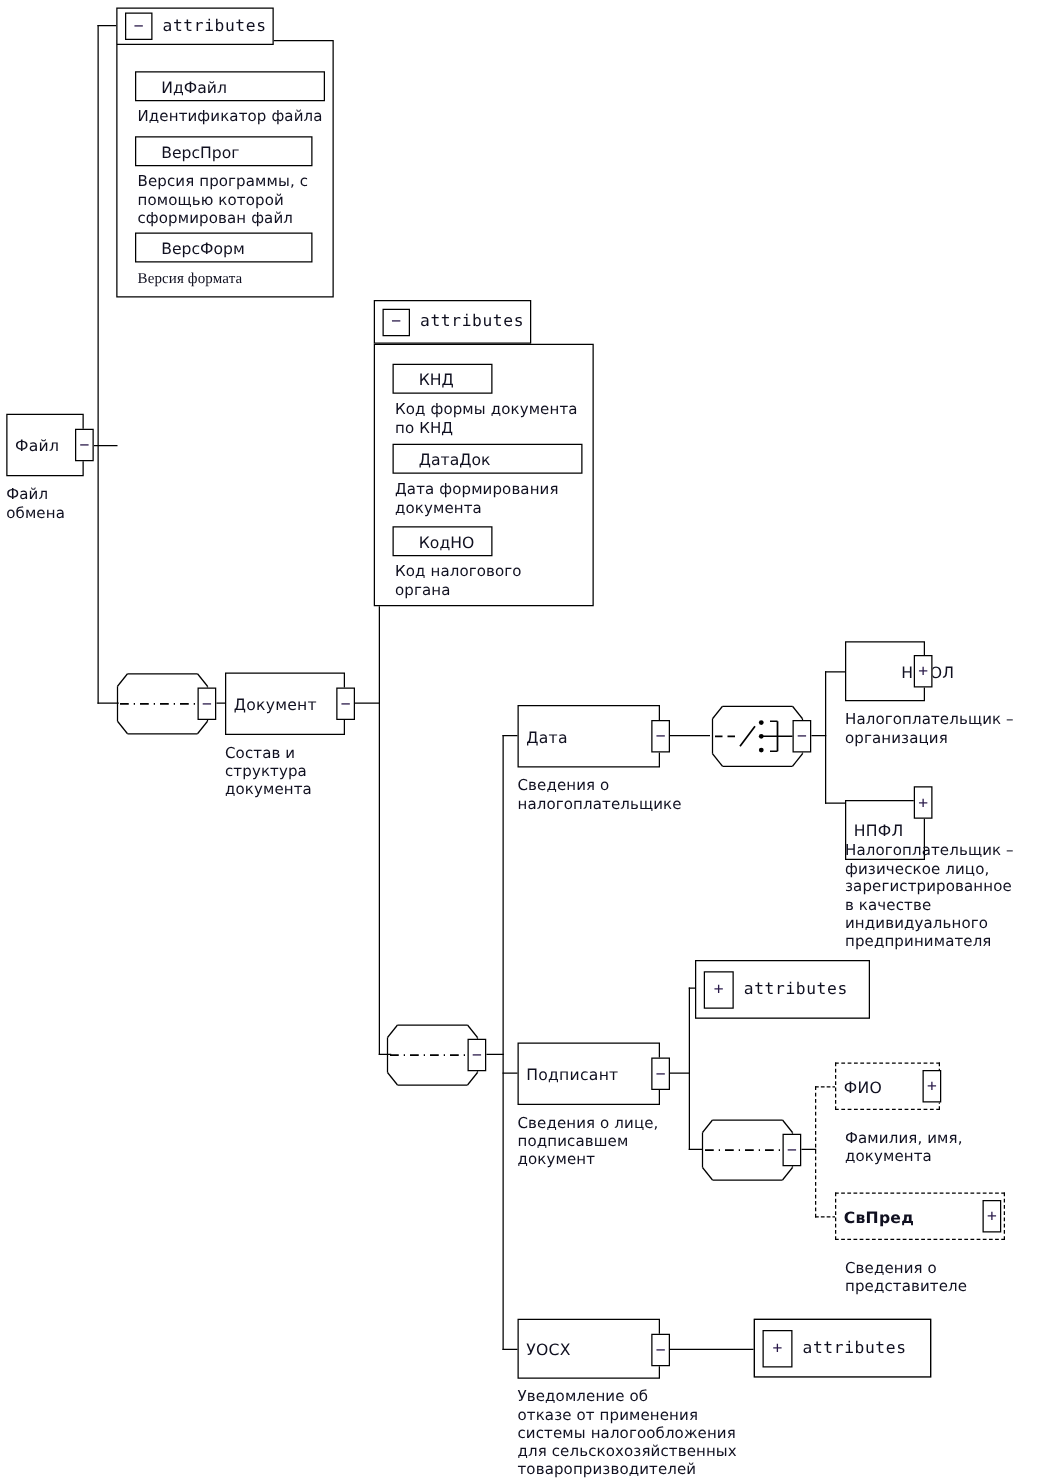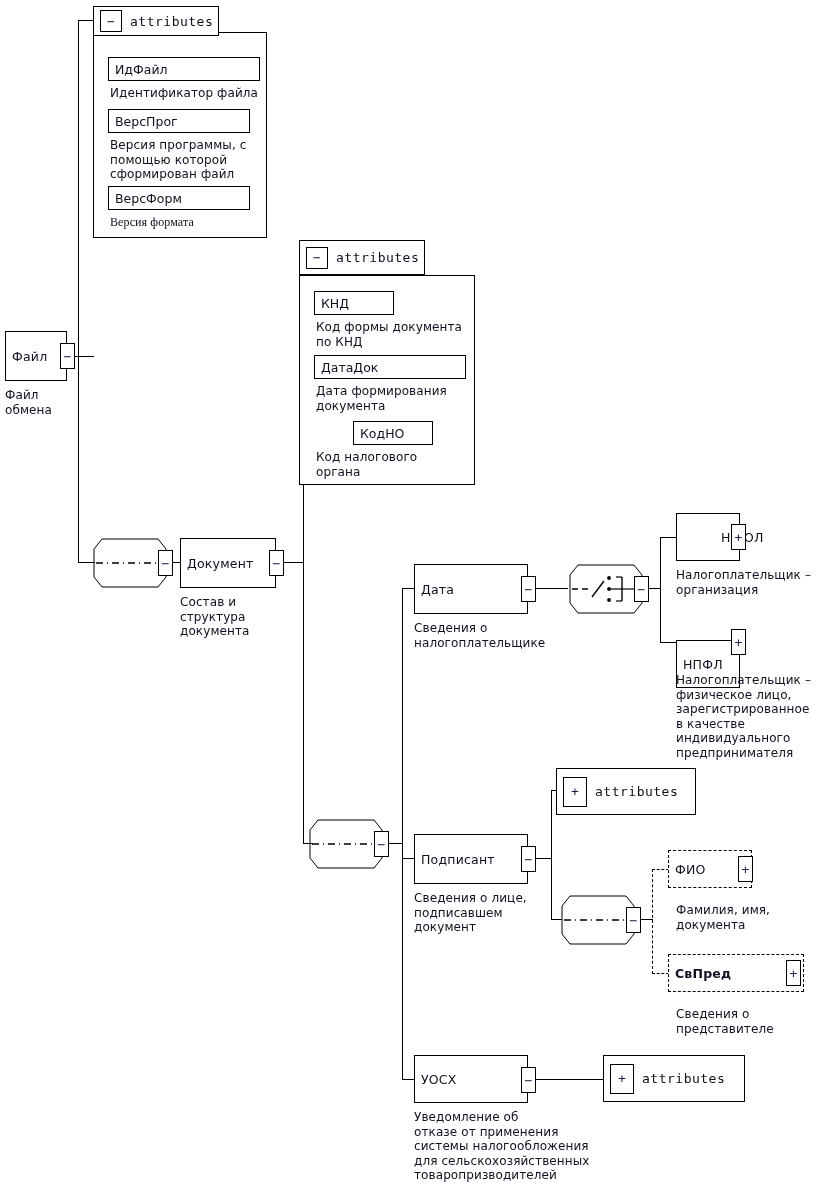--- a/index.html
+++ b/index.html
@@ -43,21 +43,21 @@
     font-size:13px;line-height:1;color:#2a1a4a;z-index:6;
     font-family:"DejaVu Sans Mono","Liberation Mono",monospace;
   }
   .tgl.sq{width:22px;height:22px;}
   .tgl.sq2{width:24px;height:30px;}
 
   
   .afield{
     position:absolute;box-sizing:border-box;
     border:1px solid #000;background:#fff;height:24px;
-    display:flex;align-items:center;padding-left:6px;
+    display:flex;align-items:center;padding-left:20px;
     font-size:12.5px;color:#101020;z-index:4;
   }
   
   .cap{
     position:absolute;font-size:12px;line-height:14.5px;
     color:#101020;white-space:pre;z-index:4;letter-spacing:.1px;
   }
 
   
   .ln{position:absolute;background:#000;z-index:1;}
@@ -101,21 +101,21 @@
 </div>
 
 <div class="afield" style="left:314px;top:291px;width:80px;">КНД</div>
 <div class="cap" style="left:316px;top:320px;">Код формы документа
 по КНД</div>
 
 <div class="afield" style="left:314px;top:355px;width:152px;">ДатаДок</div>
 <div class="cap" style="left:316px;top:384px;">Дата формирования
 документа</div>
 
-<div class="afield" style="left:314px;top:421px;width:80px;margin-left:39px;">КодНО</div>
+<div class="afield" style="left:314px;top:421px;width:80px;">КодНО</div>
 <div class="cap" style="left:316px;top:450px;">Код налогового
 органа</div>
 
 <div class="ebox" style="left:5px;top:331px;width:62px;height:50px;">Файл</div>
 <div class="tgl" style="left:60px;top:343px;">−</div>
 <div class="cap" style="left:5px;top:388px;">Файл
 обмена</div>
 
 <div class="ln lnh" style="left:75px;top:356px;width:19px;"></div>
 

